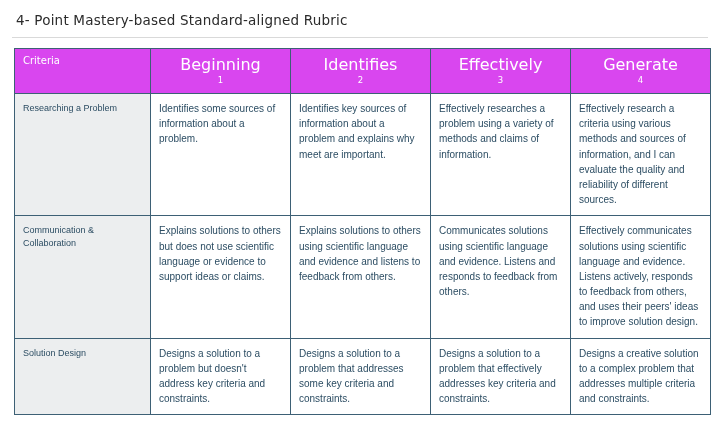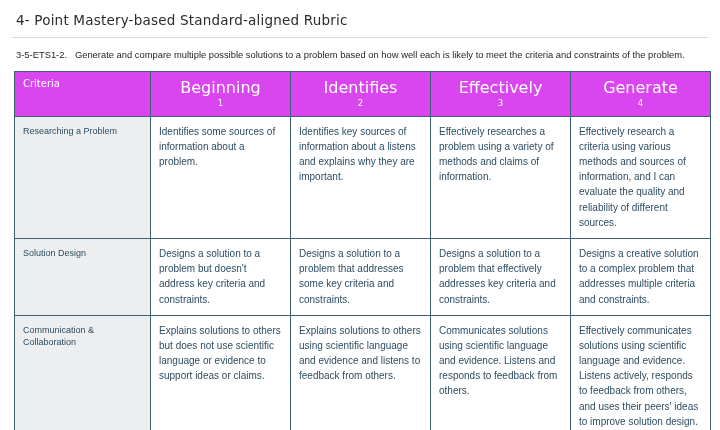--- a/index.html
+++ b/index.html
@@ -100,24 +100,20 @@
 </style>
 </head>
 <body>
 
 <div class="page">
 
   <div class="doc-title">4- Point Mastery-based Standard-aligned Rubric</div>
 
   <hr class="rule">
 
-  <p class="standard">
-    <span class="code">3-5-ETS1-2.</span>&nbsp;&nbsp;
-    <span>Generate and compare multiple possible solutions to a problem based on how well each is likely to meet the criteria and constraints of the problem.</span>
-  </p>
 
   <table class="rubric">
     <colgroup>
       <col class="c-criteria">
       <col class="c-level">
       <col class="c-level">
       <col class="c-level">
       <col class="c-level">
     </colgroup>
     <thead>
@@ -138,34 +134,34 @@
         <th class="level-head">
           <span class="lvl-name">Generate</span>
           <span class="lvl-num">4</span>
         </th>
       </tr>
     </thead>
     <tbody>
       <tr>
         <td class="criteria-cell">Researching a Problem</td>
         <td class="desc-cell">Identifies some sources of information about a problem.</td>
-        <td class="desc-cell">Identifies key sources of information about a listens and explains why they are important.</td>
+        <td class="desc-cell">Identifies key sources of information about a problem and explains why meet are important.</td>
         <td class="desc-cell">Effectively researches a problem using a variety of methods and claims of information.</td>
         <td class="desc-cell">Effectively research a criteria using various methods and sources of information, and I can evaluate the quality and reliability of different sources.</td>
+      </tr>
+      <tr>
+        <td class="criteria-cell">Communication &amp; Collaboration</td>
+        <td class="desc-cell">Explains solutions to others but does not use scientific language or evidence to support ideas or claims.</td>
+        <td class="desc-cell">Explains solutions to others using scientific language and evidence and listens to feedback from others.</td>
+        <td class="desc-cell">Communicates solutions using scientific language and evidence. Listens and responds to feedback from others.</td>
+        <td class="desc-cell">Effectively communicates solutions using scientific language and evidence. Listens actively, responds to feedback from others, and uses their peers' ideas to improve solution design.</td>
       </tr>
       <tr>
         <td class="criteria-cell">Solution Design</td>
         <td class="desc-cell">Designs a solution to a problem but doesn't address key criteria and constraints.</td>
         <td class="desc-cell">Designs a solution to a problem that addresses some key criteria and constraints.</td>
         <td class="desc-cell">Designs a solution to a problem that effectively addresses key criteria and constraints.</td>
         <td class="desc-cell">Designs a creative solution to a complex problem that addresses multiple criteria and constraints.</td>
       </tr>
-      <tr>
-        <td class="criteria-cell">Communication &amp; Collaboration</td>
-        <td class="desc-cell">Explains solutions to others but does not use scientific language or evidence to support ideas or claims.</td>
-        <td class="desc-cell">Explains solutions to others using scientific language and evidence and listens to feedback from others.</td>
-        <td class="desc-cell">Communicates solutions using scientific language and evidence. Listens and responds to feedback from others.</td>
-        <td class="desc-cell">Effectively communicates solutions using scientific language and evidence. Listens actively, responds to feedback from others, and uses their peers' ideas to improve solution design.</td>
-      </tr>
     </tbody>
   </table>
 
 </div>
 
 </body></html>

